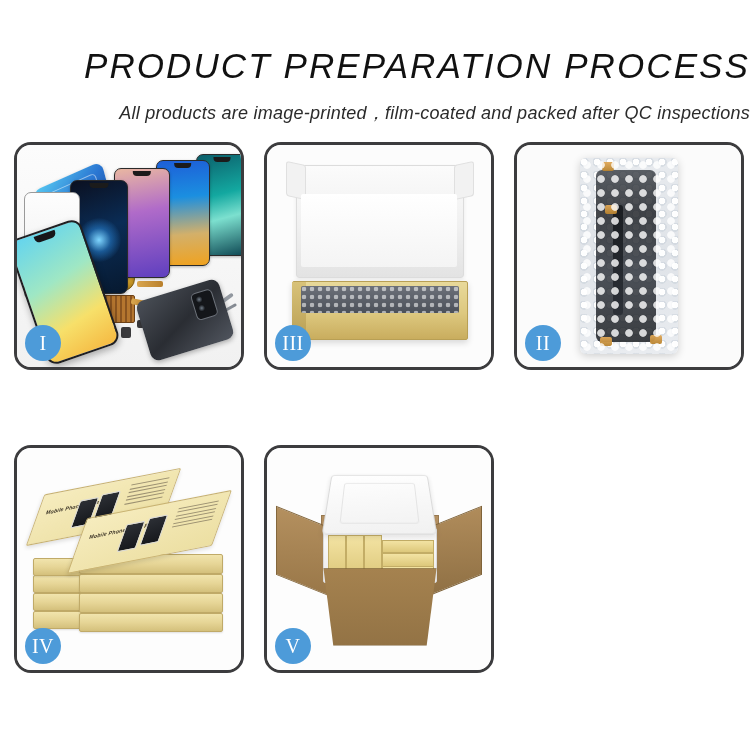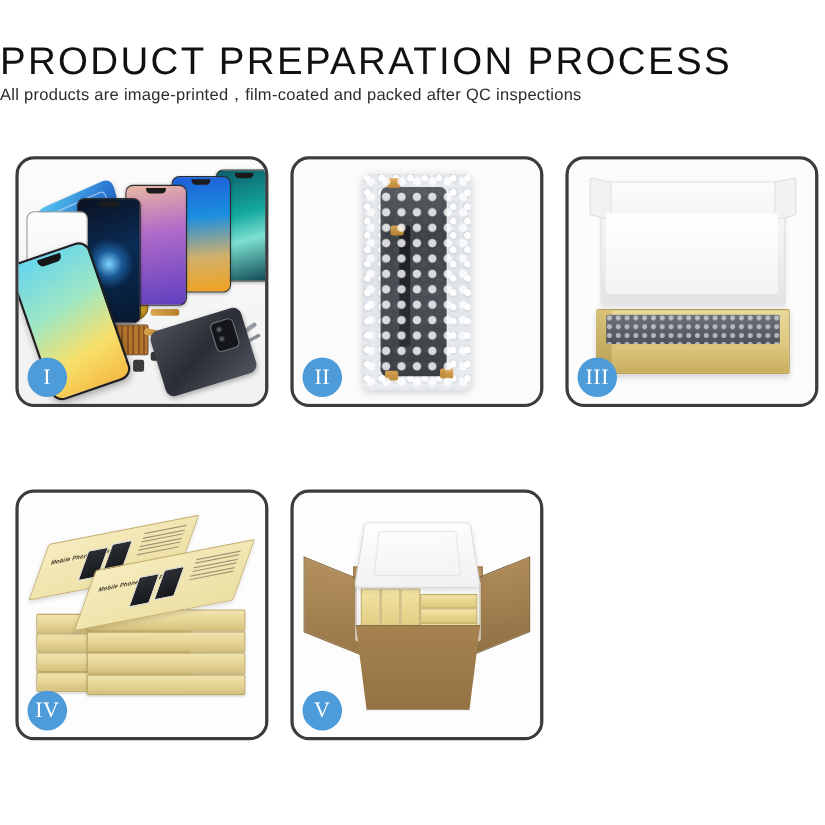--- a/index.html
+++ b/index.html
@@ -6,33 +6,33 @@
   body{
     width:750px;height:750px;
     background:#ffffff;
     font-family:"Liberation Sans", sans-serif;
     overflow:hidden;
     position:relative;
   }
   .page{width:750px;height:750px;position:relative;}
 
   
-  .header{padding-top:38px;text-align:left;}
+  .header{padding-top:48px;text-align:right;font-style:italic;}
   .title{
     font-size:35px;
     letter-spacing:2.1px;
     font-weight:400;
     color:#111111;
     font-family:"Liberation Sans", sans-serif;
     line-height:1.05;
     white-space:nowrap;
   }
   .subtitle{
-    margin-top:2px;
-    font-size:15px;
+    margin-top:16px;
+    font-size:18px;
     color:#2b2b2b;
     letter-spacing:.25px;
     font-weight:400;
     white-space:nowrap;
   }
 
   
   .grid{
     position:absolute;
     left:14px;top:142px;
@@ -433,50 +433,50 @@
           <div class="flex-strip" style="left:52%;top:40%;width:20px;transform:rotate(12deg);"></div>
         </div>
 
         <div class="tweezers"></div>
         <div class="tweezers2"></div>
       </div>
       <div class="badge">I</div>
     </div>
 
     <div class="card">
+      <div class="card-stage p3">
+        <div class="lid">
+          <div class="flapL"></div>
+          <div class="flapR"></div>
+        </div>
+        <div class="foamsheet"></div>
+        <div class="traybody">
+          <div class="leftface"></div>
+          <div class="bubfill"></div>
+        </div>
+      </div>
+      <div class="badge">III</div>
+    </div>
+
+    <div class="card">
       <div class="card-stage p2">
         <div class="bubblebag">
           <div class="inner-screen"></div>
           <div class="flexcable"></div>
           <div class="tape" style="left:22%;top:2%;"></div>
           <div class="tape" style="left:26%;top:24%;"></div>
           <div class="tape" style="left:20%;bottom:4%;"></div>
           <div class="tape" style="right:16%;bottom:5%;"></div>
           <div class="bub-overlay"></div>
         </div>
       </div>
       <div class="badge">II</div>
     </div>
 
     <div class="card">
-      <div class="card-stage p3">
-        <div class="lid">
-          <div class="flapL"></div>
-          <div class="flapR"></div>
-        </div>
-        <div class="foamsheet"></div>
-        <div class="traybody">
-          <div class="leftface"></div>
-          <div class="bubfill"></div>
-        </div>
-      </div>
-      <div class="badge">III</div>
-    </div>
-
-    <div class="card">
       <div class="card-stage p4">
         <div class="stack">
 
           <div class="kbox" style="left:0;top:58%;width:72%;height:9%;"></div>
           <div class="kbox" style="left:0;top:68%;width:72%;height:9%;"></div>
           <div class="kbox" style="left:0;top:78%;width:72%;height:9%;"></div>
           <div class="kbox" style="left:0;top:48%;width:72%;height:9%;"></div>
 
           <div class="kbox" style="left:24%;top:46%;width:74%;height:10%;"></div>
           <div class="kbox" style="left:24%;top:57%;width:74%;height:10%;"></div>

